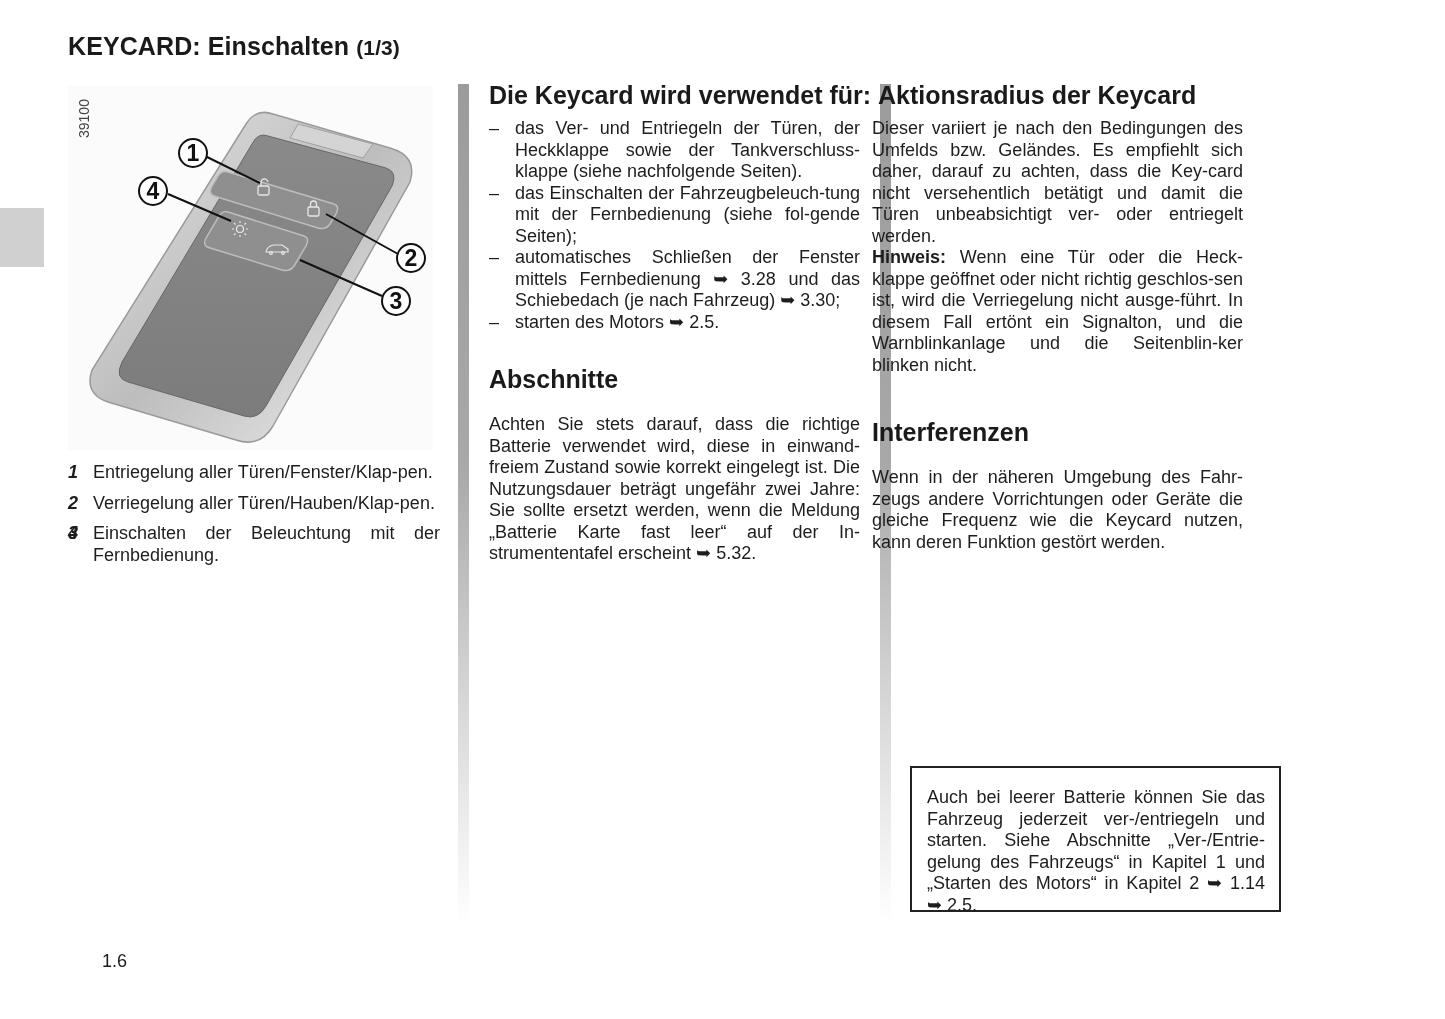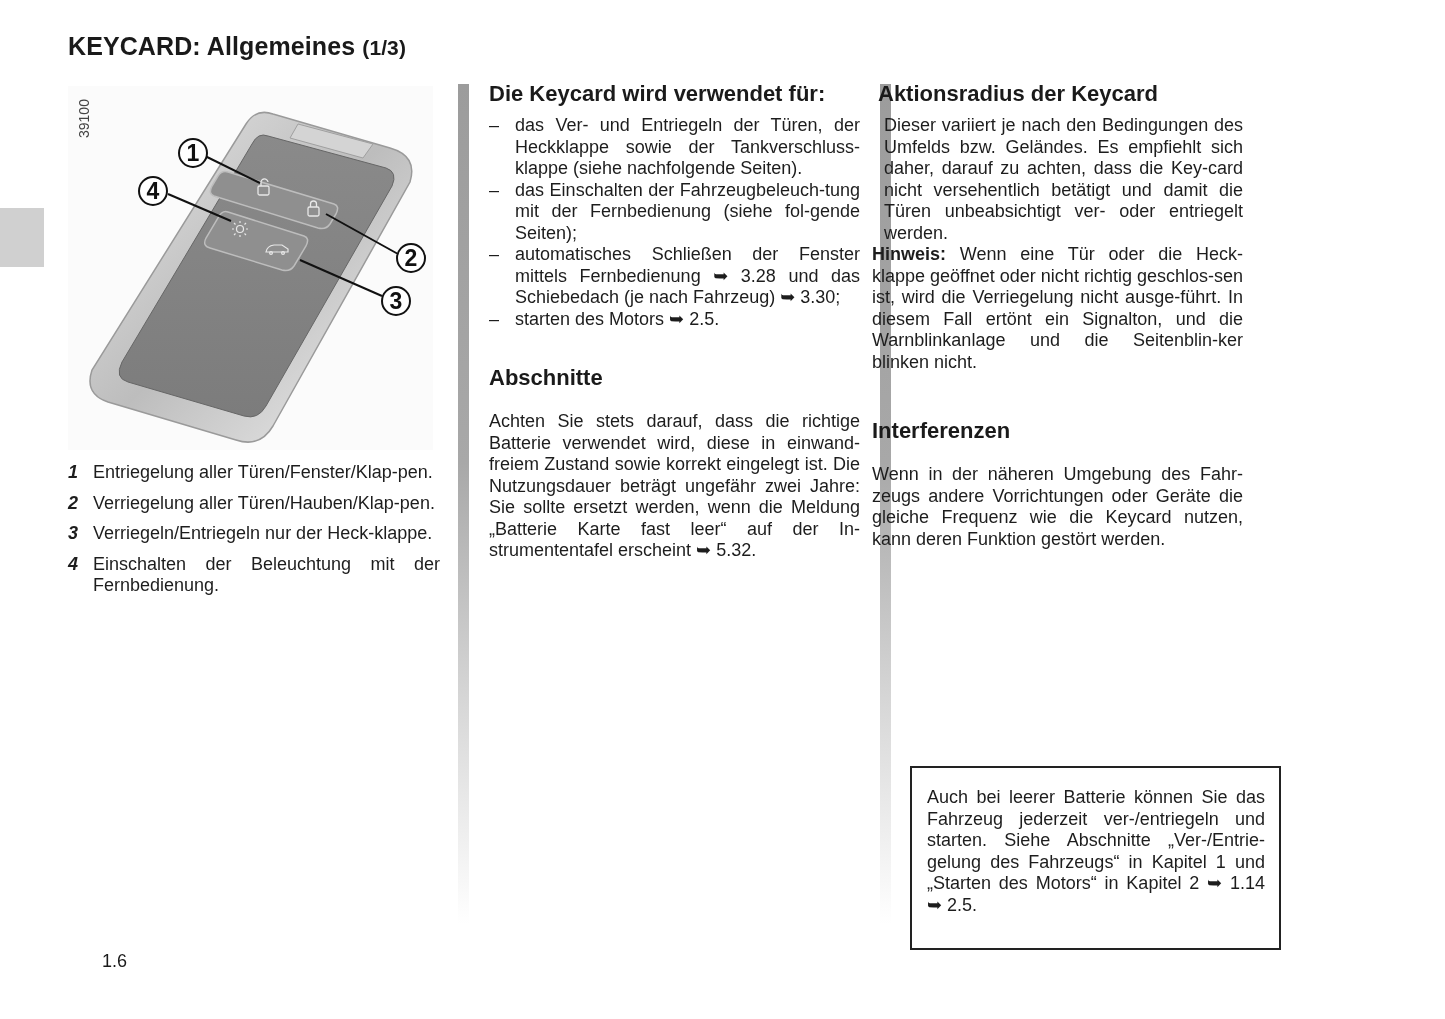--- a/index.html
+++ b/index.html
@@ -13,36 +13,36 @@
              background:linear-gradient(to bottom,#9c9c9c 0%,#a8a8a8 45%,#d9d9d9 75%,#ffffff 100%); }
   .figure { left:68px; top:86px; width:365px; height:364px; background:#fbfbfb; }
   .fig-number { position:absolute; left:8px; top:8px; font-size:14px; color:#444;
                 transform-origin:left top; transform:rotate(-90deg) translate(-44px,0); white-space:nowrap; }
   .callout { position:absolute; width:30px; height:30px; border:2px solid #111; border-radius:50%;
              background:#fff; box-sizing:border-box; text-align:center; line-height:26px;
              font-size:23px; font-weight:bold; color:#111; }
   .legend { left:68px; top:462px; width:372px; }
   .legend-item { position:relative; padding-left:25px; font-size:18px; line-height:21.5px; text-align:justify; text-align-last:left; margin-bottom:9px; }
   .legend-num { position:absolute; left:0; top:0; font-weight:bold; font-style:italic; }
-  .h2 { font-size:22px; font-weight:bold; color:#1a1a1a; white-space:nowrap; }
+  .h2 { font-size:25px; font-weight:bold; color:#1a1a1a; white-space:nowrap; }
   .body-text { font-size:18px; line-height:21.5px; text-align:justify; text-align-last:left; }
   .dash-list { margin:0; padding:0; list-style:none; }
   .dash-list li { position:relative; padding-left:26px; font-size:18px; line-height:21.5px; text-align:justify; text-align-last:left; }
   .dash-list li .dash { position:absolute; left:0; top:0; }
   .col2 { left:489px; width:371px; }
   .col3 { left:872px; width:371px; }
-  .note-box { left:910px; top:766px; width:371px; height:184px; border:2px solid #222; box-sizing:border-box; padding:19px 14px 0 15px; }
+  .note-box { left:910px; top:766px; width:371px; height:146px; border:2px solid #222; box-sizing:border-box; padding:19px 14px 0 15px; }
   .page-number { left:68px; top:951px; font-size:18px; color:#1a1a1a;margin-left:34px; }
   b.label { font-weight:bold; }
 </style>
 </head>
 <body>
 
 <div class="abs page-title">
-  <span>KEYCARD: Allgemeines</span>
+  <span>KEYCARD: Einschalten</span>
   <span class="part">(1/3)</span>
 </div>
 
 <div class="abs chapter-tab"></div>
 
 <div class="abs divider" style="left:458px;"></div>
 <div class="abs divider" style="left:880px;"></div>
 
 <div class="abs figure">
   <div class="fig-number">39100</div>
@@ -104,21 +104,20 @@
   <div class="legend-item">
     <span class="legend-num">1</span>
     <span>Entriegelung aller Türen/Fenster/Klap-pen.</span>
   </div>
   <div class="legend-item">
     <span class="legend-num">2</span>
     <span>Verriegelung aller Türen/Hauben/Klap-pen.</span>
   </div>
   <div class="legend-item">
     <span class="legend-num">3</span>
-    <span>Verriegeln/Entriegeln nur der Heck-klappe.</span>
   </div>
   <div class="legend-item">
     <span class="legend-num">4</span>
     <span>Einschalten der Beleuchtung mit der Fernbedienung.</span>
   </div>
 </div>
 
 <div class="abs col2" style="top:81px;">
   <div class="h2">Die Keycard wird verwendet für:</div>
   <ul class="dash-list" style="margin-top:8px;">
@@ -129,21 +128,21 @@
   </ul>
 </div>
 
 <div class="abs col2" style="top:365px;">
   <div class="h2">Abschnitte</div>
   <div class="body-text" style="margin-top:20px;">Achten Sie stets darauf, dass die richtige Batterie verwendet wird, diese in einwand-freiem Zustand sowie korrekt eingelegt ist. Die Nutzungsdauer beträgt ungefähr zwei Jahre: Sie sollte ersetzt werden, wenn die Meldung „Batterie Karte fast leer“ auf der In-strumententafel erscheint ➥ 5.32.</div>
 </div>
 
 <div class="abs col3" style="top:81px;">
   <div class="h2" style="padding-left:6px;">Aktionsradius der Keycard</div>
-  <div class="body-text" style="margin-top:8px;margin-left:12px;">Dieser variiert je nach den Bedingungen des Umfelds bzw. Geländes. Es empfiehlt sich daher, darauf zu achten, dass die Key-card nicht versehentlich betätigt und damit die Türen unbeabsichtigt ver- oder entriegelt werden.</div>
+  <div class="body-text" style="margin-top:8px;">Dieser variiert je nach den Bedingungen des Umfelds bzw. Geländes. Es empfiehlt sich daher, darauf zu achten, dass die Key-card nicht versehentlich betätigt und damit die Türen unbeabsichtigt ver- oder entriegelt werden.</div>
   <div class="body-text" style="">
     <b class="label">Hinweis:</b><span> Wenn eine Tür oder die Heck-klappe geöffnet oder nicht richtig geschlos-sen ist, wird die Verriegelung nicht ausge-führt. In diesem Fall ertönt ein Signalton, und die Warnblinkanlage und die Seitenblin-ker blinken nicht.</span>
   </div>
 </div>
 
 <div class="abs col3" style="top:418px;">
   <div class="h2">Interferenzen</div>
   <div class="body-text" style="margin-top:20px;">Wenn in der näheren Umgebung des Fahr-zeugs andere Vorrichtungen oder Geräte die gleiche Frequenz wie die Keycard nutzen, kann deren Funktion gestört werden.</div>
 </div>
 

